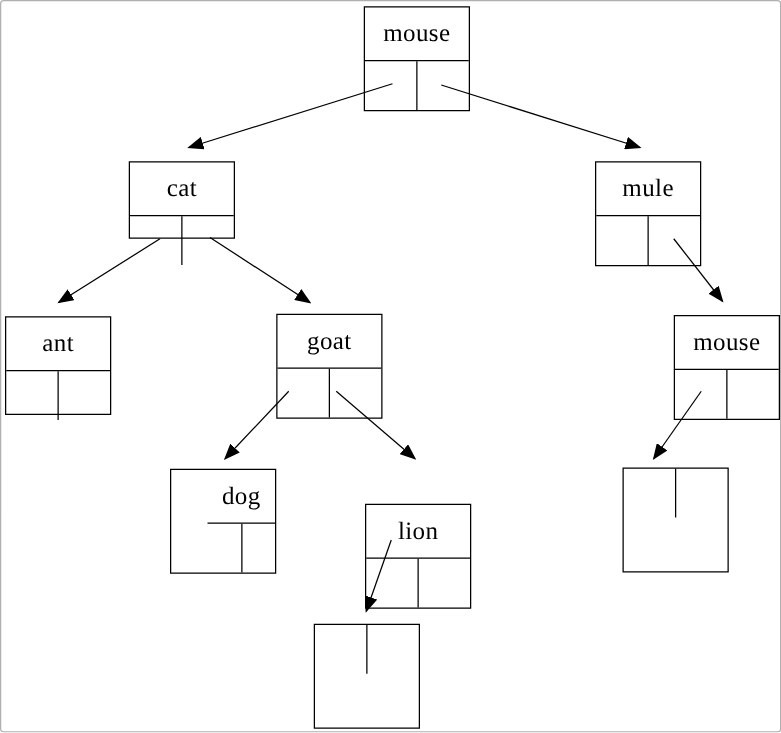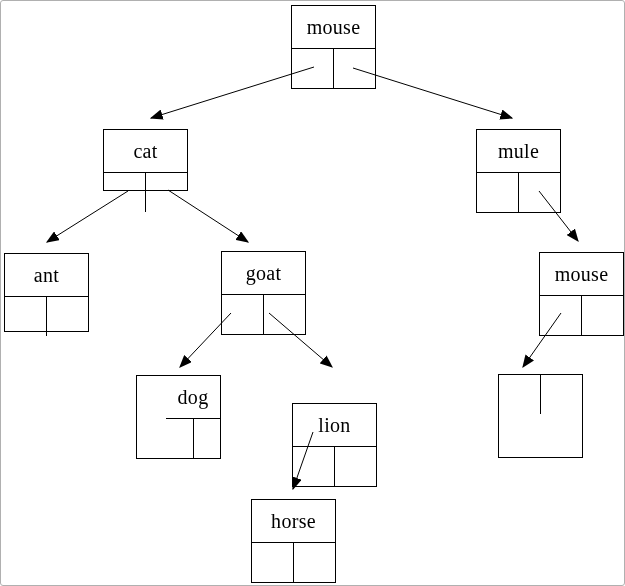--- a/index.html
+++ b/index.html
@@ -113,21 +113,20 @@
           <div class="cell right"></div>
         </div>
       </div>
       <div class="node" style="left: 497px; top: 373px; width: 85px; height: 84px;">
         <div class="node-cells">
           <div class="cell left"></div>
           <div class="cell right"></div>
         </div>
       </div>
       <div class="node" style="left: 250px; top: 498px; width: 85px; height: 84px;">
-        <div class="node-label">horse</div>
         <div class="node-cells">
           <div class="cell left"></div>
           <div class="cell right"></div>
         </div>
       </div>
     </div>
   <svg id="edge-layer" width="625" height="586" viewBox="0 0 625 586" xmlns="http://www.w3.org/2000/svg">
     <defs>
       <marker id="arrowhead" viewBox="0 0 10 8" refX="9" refY="4" markerWidth="13" markerHeight="10.4" orient="auto">
         <path d="M0,0 L10,4 L0,8 Z" fill="#000000"></path>

